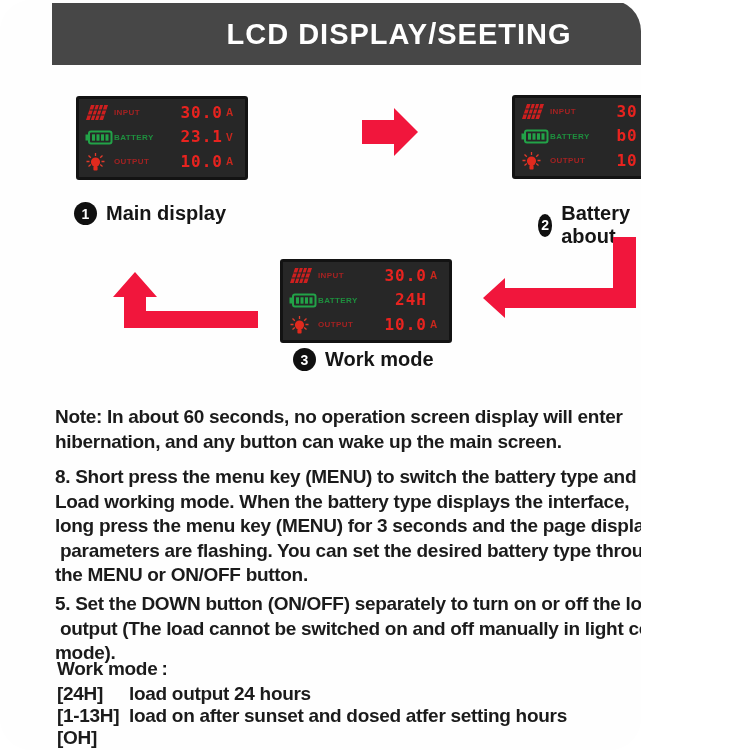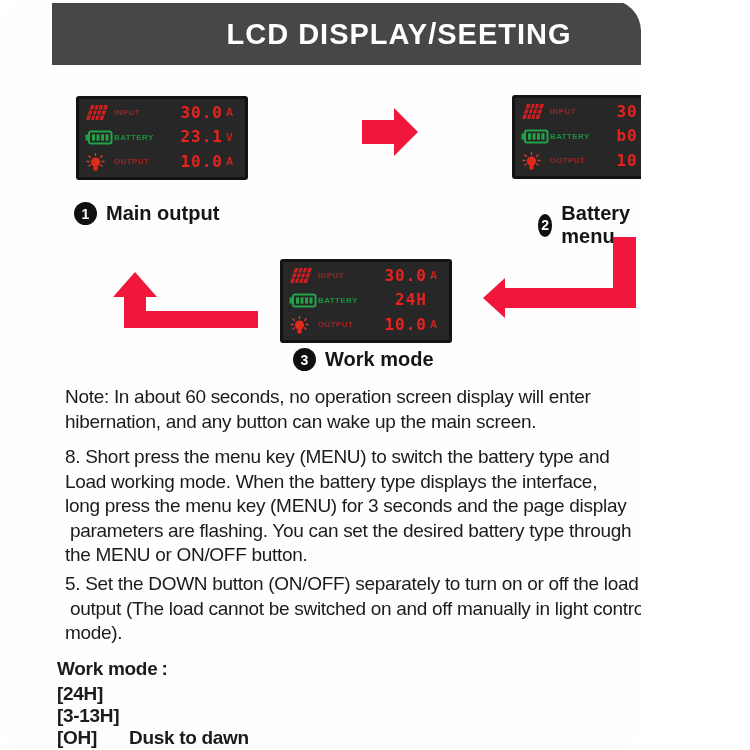--- a/index.html
+++ b/index.html
@@ -21,22 +21,22 @@
              font-size:16px;line-height:1;color:#e8231f;letter-spacing:1px;white-space:nowrap;}
   .lcd-unit{flex:0 0 12px;font-size:10px;font-weight:bold;color:#c9271d;margin-left:3px;}
   
   .step{position:absolute;display:flex;align-items:center;gap:9px;}
   .step-num{width:23px;height:23px;border-radius:50%;background:#101010;color:#fff;
             font-size:14px;font-weight:bold;display:flex;align-items:center;justify-content:center;}
   .step-label{font-size:20px;font-weight:bold;color:#151515;}
   
   .arrow{position:absolute;}
   
-  .para{position:absolute;left:65px;width:680px;font-size:19px;font-weight:normal;
-        line-height:24.5px;letter-spacing:-0.3px;white-space:pre-wrap;color:#1b1b1b;}
+  .para{position:absolute;left:55px;width:680px;font-size:19px;font-weight:bold;
+        line-height:24.5px;letter-spacing:-0.3px;white-space:pre-wrap;color:#1b1b1b;margin-top:20px;}
   .wm{position:absolute;left:57px;top:657px;font-size:19px;font-weight:bold;letter-spacing:-0.3px;}
   .wm-title-row{display:flex;line-height:24px;margin-bottom:2px;}
   .wm-colon{margin-left:4px;}
   .wm-item{display:flex;line-height:22px;}
   .wm-key{flex:0 0 72px;}
 </style>
 </head>
 <body>
 
 <div id="page">
@@ -130,26 +130,26 @@
           </svg>
       </span>
       <span class="lcd-label lbl-red">OUTPUT</span>
       <span class="lcd-value">10.0</span>
       <span class="lcd-unit">A</span>
     </div>
   </div>
 
   <div class="step" style="left:74px;top:202px;">
     <span class="step-num">1</span>
-    <span class="step-label">Main output</span>
+    <span class="step-label">Main display</span>
   </div>
 
   <div class="step" style="left:538px;top:202px;">
     <span class="step-num">2</span>
-    <span class="step-label">Battery menu</span>
+    <span class="step-label">Battery about</span>
   </div>
 
   <svg class="arrow" style="left:478px;top:232px;" width="165" height="95" viewBox="0 0 165 95">
     <polygon points="135,5 158,5 158,76 27,76 27,86 5,66 27,46 27,56 135,56" fill="#f1163c"></polygon>
   </svg>
 
   <div class="lcd" style="left:280px;top:259px;">
     <div class="lcd-row">
       <span class="lcd-icon">
         <svg width="24" height="17" viewBox="0 0 24 17">
@@ -212,23 +212,24 @@
  output (The load cannot be switched on and off manually in light control
 mode).</div>
 
   <div class="wm">
     <div class="wm-title-row">
       <span>Work mode</span>
       <span class="wm-colon">:</span>
     </div>
     <div class="wm-item">
       <span class="wm-key">[24H]</span>
+      <span class="wm-desc">load output 24 hours</span>
     </div>
     <div class="wm-item">
-      <span class="wm-key">[3-13H]</span>
+      <span class="wm-key">[1-13H]</span>
+      <span class="wm-desc">load on after sunset and dosed atfer setting hours</span>
     </div>
     <div class="wm-item">
       <span class="wm-key">[OH]</span>
-      <span class="wm-desc">Dusk to dawn</span>
     </div>
   </div>
 
 </div>
 
 </body></html>

